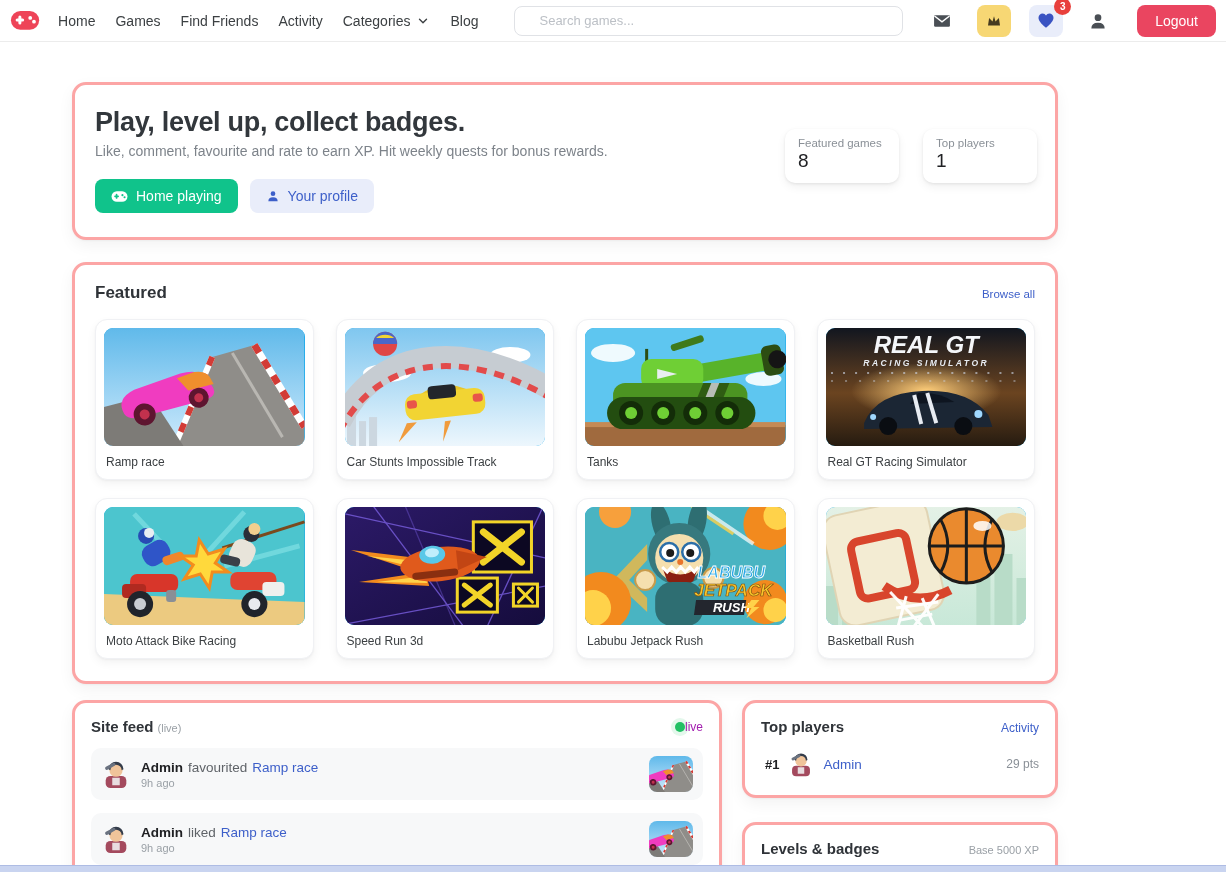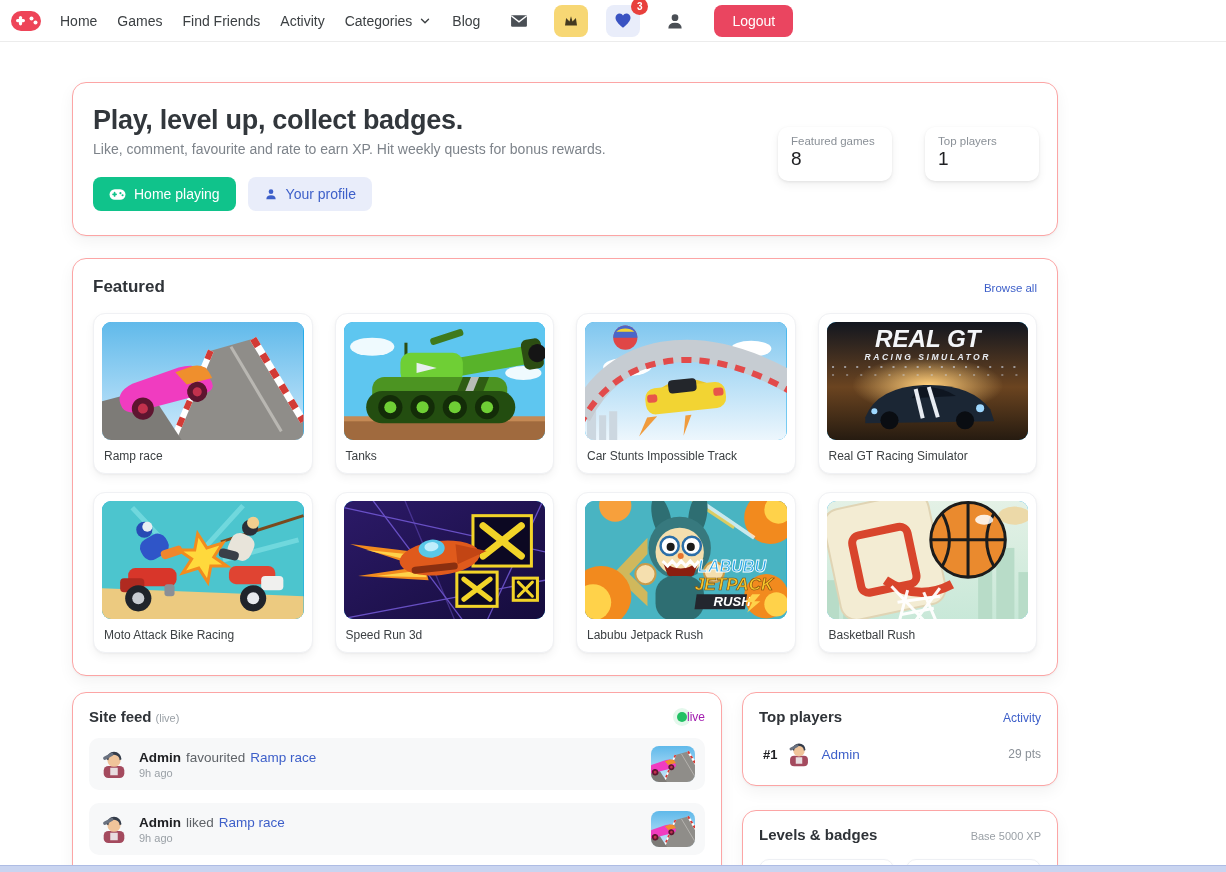--- a/index.html
+++ b/index.html
@@ -21,33 +21,33 @@
   .chip.yellow { background:#f7d774; }
   .chip.lav { background:#e9edfa; }
   .nbadge { position:absolute; top:-7px; right:-8px; min-width:17px; height:17px; border-radius:9px;
     background:#e8403c; color:#fff; font-size:10px; font-weight:bold; display:flex; align-items:center;
     justify-content:center; padding:0 4px; }
   .logout { margin-left:22px; background:#ea4560; color:#fff; border:none; border-radius:8px;
     height:32px; padding:0 18px; font-size:14px; font-family:inherit; cursor:pointer; }
 
   
   .container { width:986px; margin-left:72px; }
-  .card { background:#fff; border:1px solid #fca5a5; border-radius:14px;
+  .card { background:#fff; border:3px solid #fca5a5; border-radius:14px;
     box-shadow:0 1px 2px rgba(0,0,0,.04), 0 6px 16px rgba(0,0,0,.05); }
 
   
   .hero { margin-top:40px; padding:22px 26px 24px 20px; position:relative; }
   .hero h1 { font-size:27px; font-weight:700; color:#32373c; letter-spacing:-.3px; }
   .hero .sub { margin-top:5px; font-size:14px; color:#7d838a; }
   .hero-btns { margin-top:20px; display:flex; gap:12px; }
   .btn { display:inline-flex; align-items:center; gap:8px; height:34px; padding:0 16px;
     border:none; border-radius:8px; font-size:14px; font-family:inherit; cursor:pointer; }
   .btn.green { background:#10c38b; color:#fff; }
   .btn.lav { background:#e9edfa; color:#3d5fc9; }
-  .stats { position:absolute; top:44px; right:18px; display:flex; gap:33px; }
+  .stats { position:absolute; top:44px; right:18px; display:flex; gap:24px; }
   .stat { width:114px; height:54px; background:#fff; border-radius:10px; padding:8px 13px;
     box-shadow:0 1px 3px rgba(0,0,0,.08), 0 4px 10px rgba(0,0,0,.06); }
   .stat .lbl { font-size:11.5px; color:#8a9097; }
   .stat .val { font-size:19px; color:#202124; margin-top:1px; }
 
   
   .featured { margin-top:22px; padding:18px 20px 22px; }
   .sec-head { display:flex; align-items:baseline; justify-content:space-between; }
   .sec-title { font-size:17px; font-weight:700; color:#2f3338; }
   .link { color:#3d5fc9; text-decoration:none; cursor:pointer; }
@@ -150,20 +150,21 @@
     <span class="nav-link">Find Friends</span>
     <span class="nav-link">Activity</span>
     <span class="nav-link">
       <span>Categories</span>
       <svg width="14" height="14" viewBox="0 0 24 24">
         <polyline points="6 9 12 15 18 9" fill="none" stroke="#3c4043" stroke-width="2.4" stroke-linecap="round" stroke-linejoin="round"></polyline>
         </svg>
     </span>
     <span class="nav-link">Blog</span>
   </div>
+  <input class="search" type="text" placeholder="Search games..." style="">
   <div class="nav-right">
     <span class="chip">
       <svg width="20" height="20" viewBox="0 0 24 24">
         <rect x="2.5" y="5" width="19" height="14" rx="1.5" fill="#4a4f55"></rect>
         <path d="M3 6 l9 7 9-7" fill="none" stroke="#fff" stroke-width="1.8"></path>
         </svg>
     </span>
     <span class="chip yellow">
       <svg width="18" height="18" viewBox="0 0 24 24">
         <path d="M4 18 L5.5 8 L10 12.5 L12 5.5 L14 12.5 L18.5 8 L20 18 Z" fill="#453a20"></path>
@@ -233,20 +234,56 @@
           <svg viewBox="0 0 200 120" preserveAspectRatio="xMidYMid slice">
               <use href="#art-ramp"></use>
             </svg>
         </div>
         <div class="game-title">Ramp race</div>
       </div>
 
       <div class="game-card">
         <div class="thumb">
           <svg viewBox="0 0 200 120" preserveAspectRatio="xMidYMid slice">
+            <defs>
+                <linearGradient id="cs-sky" x1="0" y1="0" x2="0" y2="1">
+              <stop offset="0" stop-color="#7ec6ef"></stop>
+                  <stop offset="1" stop-color="#eef7fd"></stop>
+                </linearGradient>
+              </defs>
+            <rect width="200" height="120" fill="url(#cs-sky)"></rect>
+            <ellipse cx="42" cy="46" rx="24" ry="9" fill="#fff"></ellipse>
+              <ellipse cx="165" cy="28" rx="20" ry="8" fill="#fff"></ellipse>
+            <g fill="#ccd7e0">
+                <rect x="2" y="86" width="9" height="34"></rect>
+                <rect x="14" y="94" width="7" height="26"></rect>
+                <rect x="24" y="90" width="8" height="30"></rect>
+              </g>
+            <path d="M-5 95 C30 25 110 8 205 62" stroke="#c6ccd2" stroke-width="22" fill="none"></path>
+            <path d="M-5 104 C30 34 112 17 205 71" stroke="#e24b4b" stroke-width="6" stroke-dasharray="10 8" fill="none"></path>
+            <g transform="rotate(-6 100 78)">
+              <path d="M74 66 q24 -14 48 -2 l-6 8 -38 2 z" fill="#e8c52c"></path>
+              <rect x="60" y="64" width="80" height="26" rx="10" fill="#f2d433"></rect>
+              <rect x="84" y="58" width="28" height="13" rx="4" fill="#23262b"></rect>
+              <rect x="62" y="70" width="10" height="8" rx="3" fill="#e8564a"></rect>
+              <rect x="128" y="70" width="10" height="8" rx="3" fill="#e8564a"></rect>
+              <polygon points="70,92 50,110 60,92" fill="#f09b3c"></polygon>
+              <polygon points="104,94 94,114 98,94" fill="#f09b3c"></polygon>
+            </g>
+            <circle cx="40" cy="17" r="12" fill="#e04646"></circle>
+            <path d="M28 17 a12 12 0 0 1 24 0 z" fill="#4a66c8"></path>
+            <path d="M31 11 a12 9 0 0 1 18 0 z" fill="#f2d433"></path>
+          </svg>
+        </div>
+        <div class="game-title">Car Stunts Impossible Track</div>
+      </div>
+
+      <div class="game-card">
+        <div class="thumb">
+          <svg viewBox="0 0 200 120" preserveAspectRatio="xMidYMid slice">
             <rect width="200" height="120" fill="#5ec6f0"></rect>
             <ellipse cx="28" cy="26" rx="22" ry="9" fill="#fff" opacity=".9"></ellipse>
             <ellipse cx="178" cy="52" rx="18" ry="7" fill="#fff" opacity=".9"></ellipse>
             <rect y="98" width="200" height="22" fill="#a06a3e"></rect>
               <rect y="95" width="200" height="5" fill="#c58a55"></rect>
             <g transform="rotate(-10 120 45)">
               <rect x="108" y="36" width="88" height="18" rx="7" fill="#58b32a"></rect>
               <rect x="178" y="30" width="20" height="30" rx="6" fill="#2c4d12"></rect>
               <circle cx="193" cy="45" r="9" fill="#151515"></circle>
             </g>
@@ -262,56 +299,20 @@
               <circle cx="46" cy="86" r="6" fill="#6fcf35"></circle>
             <circle cx="78" cy="86" r="12" fill="#132c08"></circle>
               <circle cx="78" cy="86" r="6" fill="#6fcf35"></circle>
             <circle cx="110" cy="86" r="12" fill="#132c08"></circle>
               <circle cx="110" cy="86" r="6" fill="#6fcf35"></circle>
             <circle cx="142" cy="86" r="12" fill="#132c08"></circle>
               <circle cx="142" cy="86" r="6" fill="#6fcf35"></circle>
           </svg>
         </div>
         <div class="game-title">Tanks</div>
-      </div>
-
-      <div class="game-card">
-        <div class="thumb">
-          <svg viewBox="0 0 200 120" preserveAspectRatio="xMidYMid slice">
-            <defs>
-                <linearGradient id="cs-sky" x1="0" y1="0" x2="0" y2="1">
-              <stop offset="0" stop-color="#7ec6ef"></stop>
-                  <stop offset="1" stop-color="#eef7fd"></stop>
-                </linearGradient>
-              </defs>
-            <rect width="200" height="120" fill="url(#cs-sky)"></rect>
-            <ellipse cx="42" cy="46" rx="24" ry="9" fill="#fff"></ellipse>
-              <ellipse cx="165" cy="28" rx="20" ry="8" fill="#fff"></ellipse>
-            <g fill="#ccd7e0">
-                <rect x="2" y="86" width="9" height="34"></rect>
-                <rect x="14" y="94" width="7" height="26"></rect>
-                <rect x="24" y="90" width="8" height="30"></rect>
-              </g>
-            <path d="M-5 95 C30 25 110 8 205 62" stroke="#c6ccd2" stroke-width="22" fill="none"></path>
-            <path d="M-5 104 C30 34 112 17 205 71" stroke="#e24b4b" stroke-width="6" stroke-dasharray="10 8" fill="none"></path>
-            <g transform="rotate(-6 100 78)">
-              <path d="M74 66 q24 -14 48 -2 l-6 8 -38 2 z" fill="#e8c52c"></path>
-              <rect x="60" y="64" width="80" height="26" rx="10" fill="#f2d433"></rect>
-              <rect x="84" y="58" width="28" height="13" rx="4" fill="#23262b"></rect>
-              <rect x="62" y="70" width="10" height="8" rx="3" fill="#e8564a"></rect>
-              <rect x="128" y="70" width="10" height="8" rx="3" fill="#e8564a"></rect>
-              <polygon points="70,92 50,110 60,92" fill="#f09b3c"></polygon>
-              <polygon points="104,94 94,114 98,94" fill="#f09b3c"></polygon>
-            </g>
-            <circle cx="40" cy="17" r="12" fill="#e04646"></circle>
-            <path d="M28 17 a12 12 0 0 1 24 0 z" fill="#4a66c8"></path>
-            <path d="M31 11 a12 9 0 0 1 18 0 z" fill="#f2d433"></path>
-          </svg>
-        </div>
-        <div class="game-title">Car Stunts Impossible Track</div>
       </div>
 
       <div class="game-card">
         <div class="thumb">
           <svg viewBox="0 0 200 120" preserveAspectRatio="xMidYMid slice">
             <defs>
               <linearGradient id="gt-bg" x1="0" y1="0" x2="0" y2="1">
                 <stop offset="0" stop-color="#10151f"></stop>
                   <stop offset=".55" stop-color="#6b4420"></stop>
                   <stop offset="1" stop-color="#241a10"></stop>

